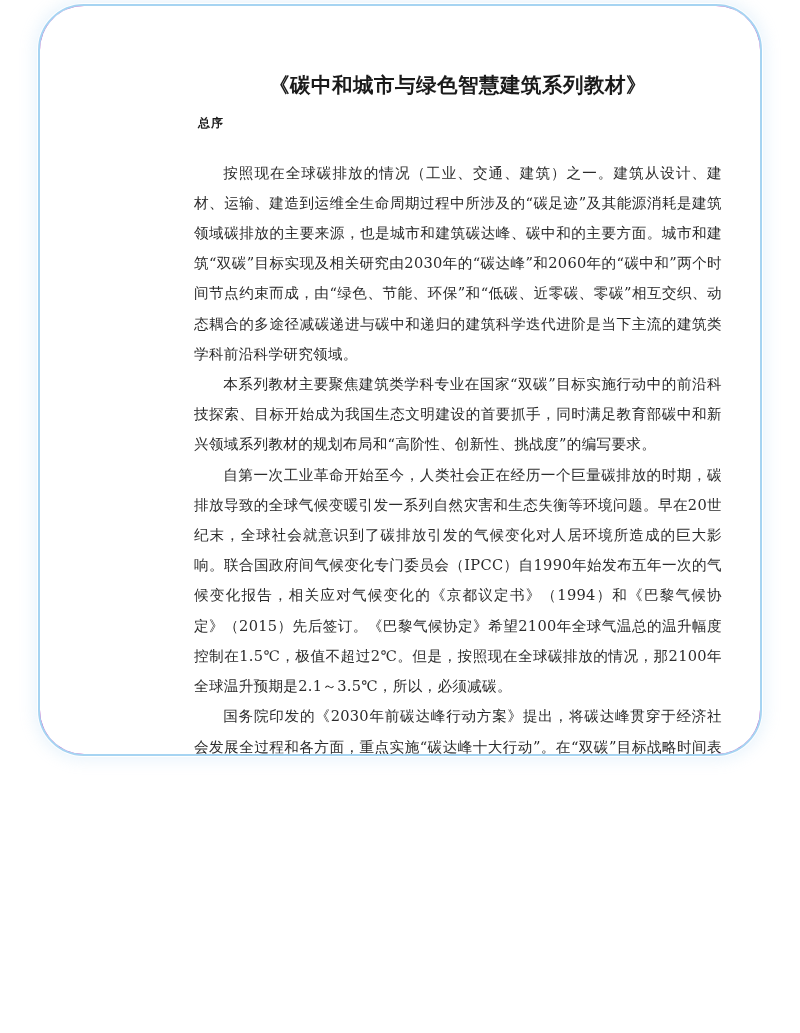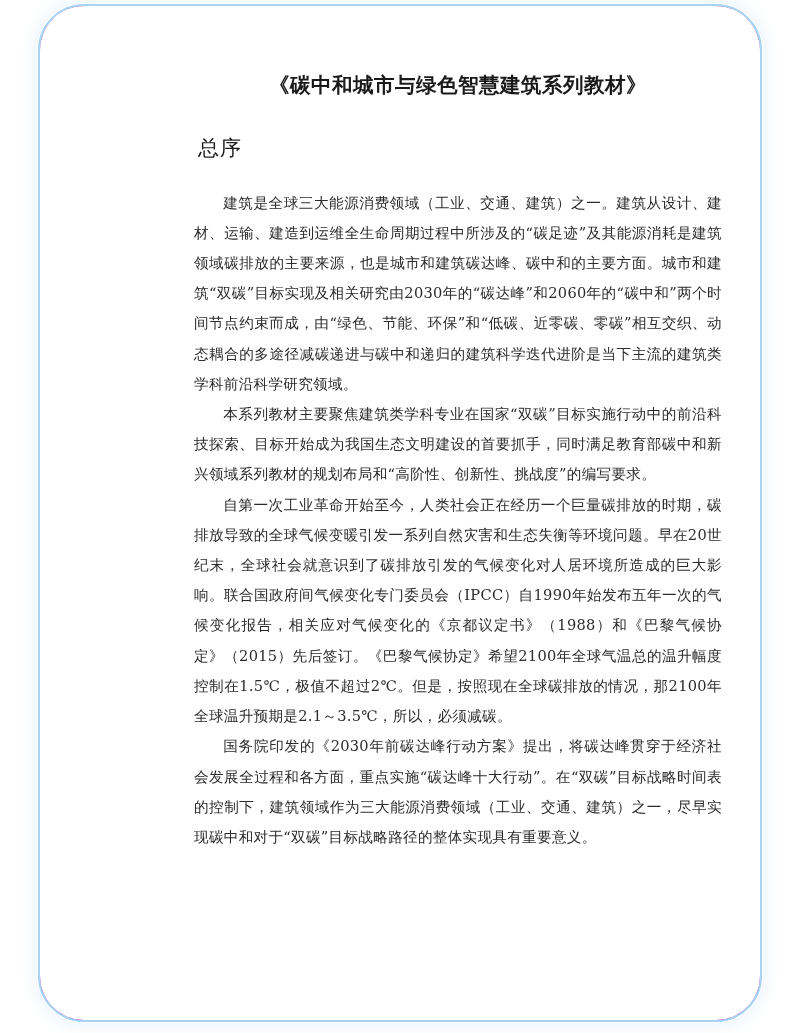--- a/index.html
+++ b/index.html
@@ -33,21 +33,21 @@
     filter: blur(7px);
     pointer-events: none;
   }
 
   
   .page-frame {
     position: absolute;
     left: 38px;
     top: 4px;
     width: 724px;
-    height: 1018px;
+    height: 752px;
     border: 2px solid #a6d4f2;
     border-radius: 46px;
     background: #a21caf;
     box-shadow:
       0 0 0 1px rgba(255,255,255,0.9),
       0 0 14px 5px rgba(168,210,240,0.22);
   }
 
   
   .page-sheet {
@@ -73,25 +73,25 @@
     color: #1a1a1a;
     text-align: center;
     letter-spacing: 0.5px;
     margin: 0 0 0 0;
     padding-top: 10px;
     white-space: nowrap;
   }
 
   .section-heading {
     font-family: "DejaVu Sans", "Liberation Sans", sans-serif;
-    font-weight: 400;
-    font-size: 21px;
+    font-weight: 700;
+    font-size: 12px;
     color: #1a1a1a;
     letter-spacing: 1px;
-    margin: 35px 0 0 0;
+    margin: 16px 0 0 0;
     padding-left: 4px;
   }
 
   .body-block {
     margin-top: 26px;
   }
 
   .para {
     font-family: "DejaVu Serif", "Liberation Serif", serif;
     font-size: 14.6px;
@@ -113,23 +113,23 @@
 <div class="page-frame">
   <div class="page-sheet">
 
     <div class="content">
 
       <h1 class="book-title">《碳中和城市与绿色智慧建筑系列教材》</h1>
 
       <h2 class="section-heading">总序</h2>
 
       <div class="body-block">
-        <p class="para">建筑是全球三大能源消费领域（工业、交通、建筑）之一。建筑从设计、建材、运输、建造到运维全生命周期过程中所涉及的“碳足迹”及其能源消耗是建筑领域碳排放的主要来源，也是城市和建筑碳达峰、碳中和的主要方面。城市和建筑“双碳”目标实现及相关研究由2030年的“碳达峰”和2060年的“碳中和”两个时间节点约束而成，由“绿色、节能、环保”和“低碳、近零碳、零碳”相互交织、动态耦合的多途径减碳递进与碳中和递归的建筑科学迭代进阶是当下主流的建筑类学科前沿科学研究领域。</p>
+        <p class="para">按照现在全球碳排放的情况（工业、交通、建筑）之一。建筑从设计、建材、运输、建造到运维全生命周期过程中所涉及的“碳足迹”及其能源消耗是建筑领域碳排放的主要来源，也是城市和建筑碳达峰、碳中和的主要方面。城市和建筑“双碳”目标实现及相关研究由2030年的“碳达峰”和2060年的“碳中和”两个时间节点约束而成，由“绿色、节能、环保”和“低碳、近零碳、零碳”相互交织、动态耦合的多途径减碳递进与碳中和递归的建筑科学迭代进阶是当下主流的建筑类学科前沿科学研究领域。</p>
         <p class="para">本系列教材主要聚焦建筑类学科专业在国家“双碳”目标实施行动中的前沿科技探索、目标开始成为我国生态文明建设的首要抓手，同时满足教育部碳中和新兴领域系列教材的规划布局和“高阶性、创新性、挑战度”的编写要求。</p>
-        <p class="para">自第一次工业革命开始至今，人类社会正在经历一个巨量碳排放的时期，碳排放导致的全球气候变暖引发一系列自然灾害和生态失衡等环境问题。早在20世纪末，全球社会就意识到了碳排放引发的气候变化对人居环境所造成的巨大影响。联合国政府间气候变化专门委员会（IPCC）自1990年始发布五年一次的气候变化报告，相关应对气候变化的《京都议定书》（1988）和《巴黎气候协定》（2015）先后签订。《巴黎气候协定》希望2100年全球气温总的温升幅度控制在1.5℃，极值不超过2℃。但是，按照现在全球碳排放的情况，那2100年全球温升预期是2.1～3.5℃，所以，必须减碳。</p>
+        <p class="para">自第一次工业革命开始至今，人类社会正在经历一个巨量碳排放的时期，碳排放导致的全球气候变暖引发一系列自然灾害和生态失衡等环境问题。早在20世纪末，全球社会就意识到了碳排放引发的气候变化对人居环境所造成的巨大影响。联合国政府间气候变化专门委员会（IPCC）自1990年始发布五年一次的气候变化报告，相关应对气候变化的《京都议定书》（1994）和《巴黎气候协定》（2015）先后签订。《巴黎气候协定》希望2100年全球气温总的温升幅度控制在1.5℃，极值不超过2℃。但是，按照现在全球碳排放的情况，那2100年全球温升预期是2.1～3.5℃，所以，必须减碳。</p>
         <p class="para">国务院印发的《2030年前碳达峰行动方案》提出，将碳达峰贯穿于经济社会发展全过程和各方面，重点实施“碳达峰十大行动”。在“双碳”目标战略时间表的控制下，建筑领域作为三大能源消费领域（工业、交通、建筑）之一，尽早实现碳中和对于“双碳”目标战略路径的整体实现具有重要意义。</p>
 
       </div>
 
     </div>
 
   </div>
 </div>
 
 </body></html>

